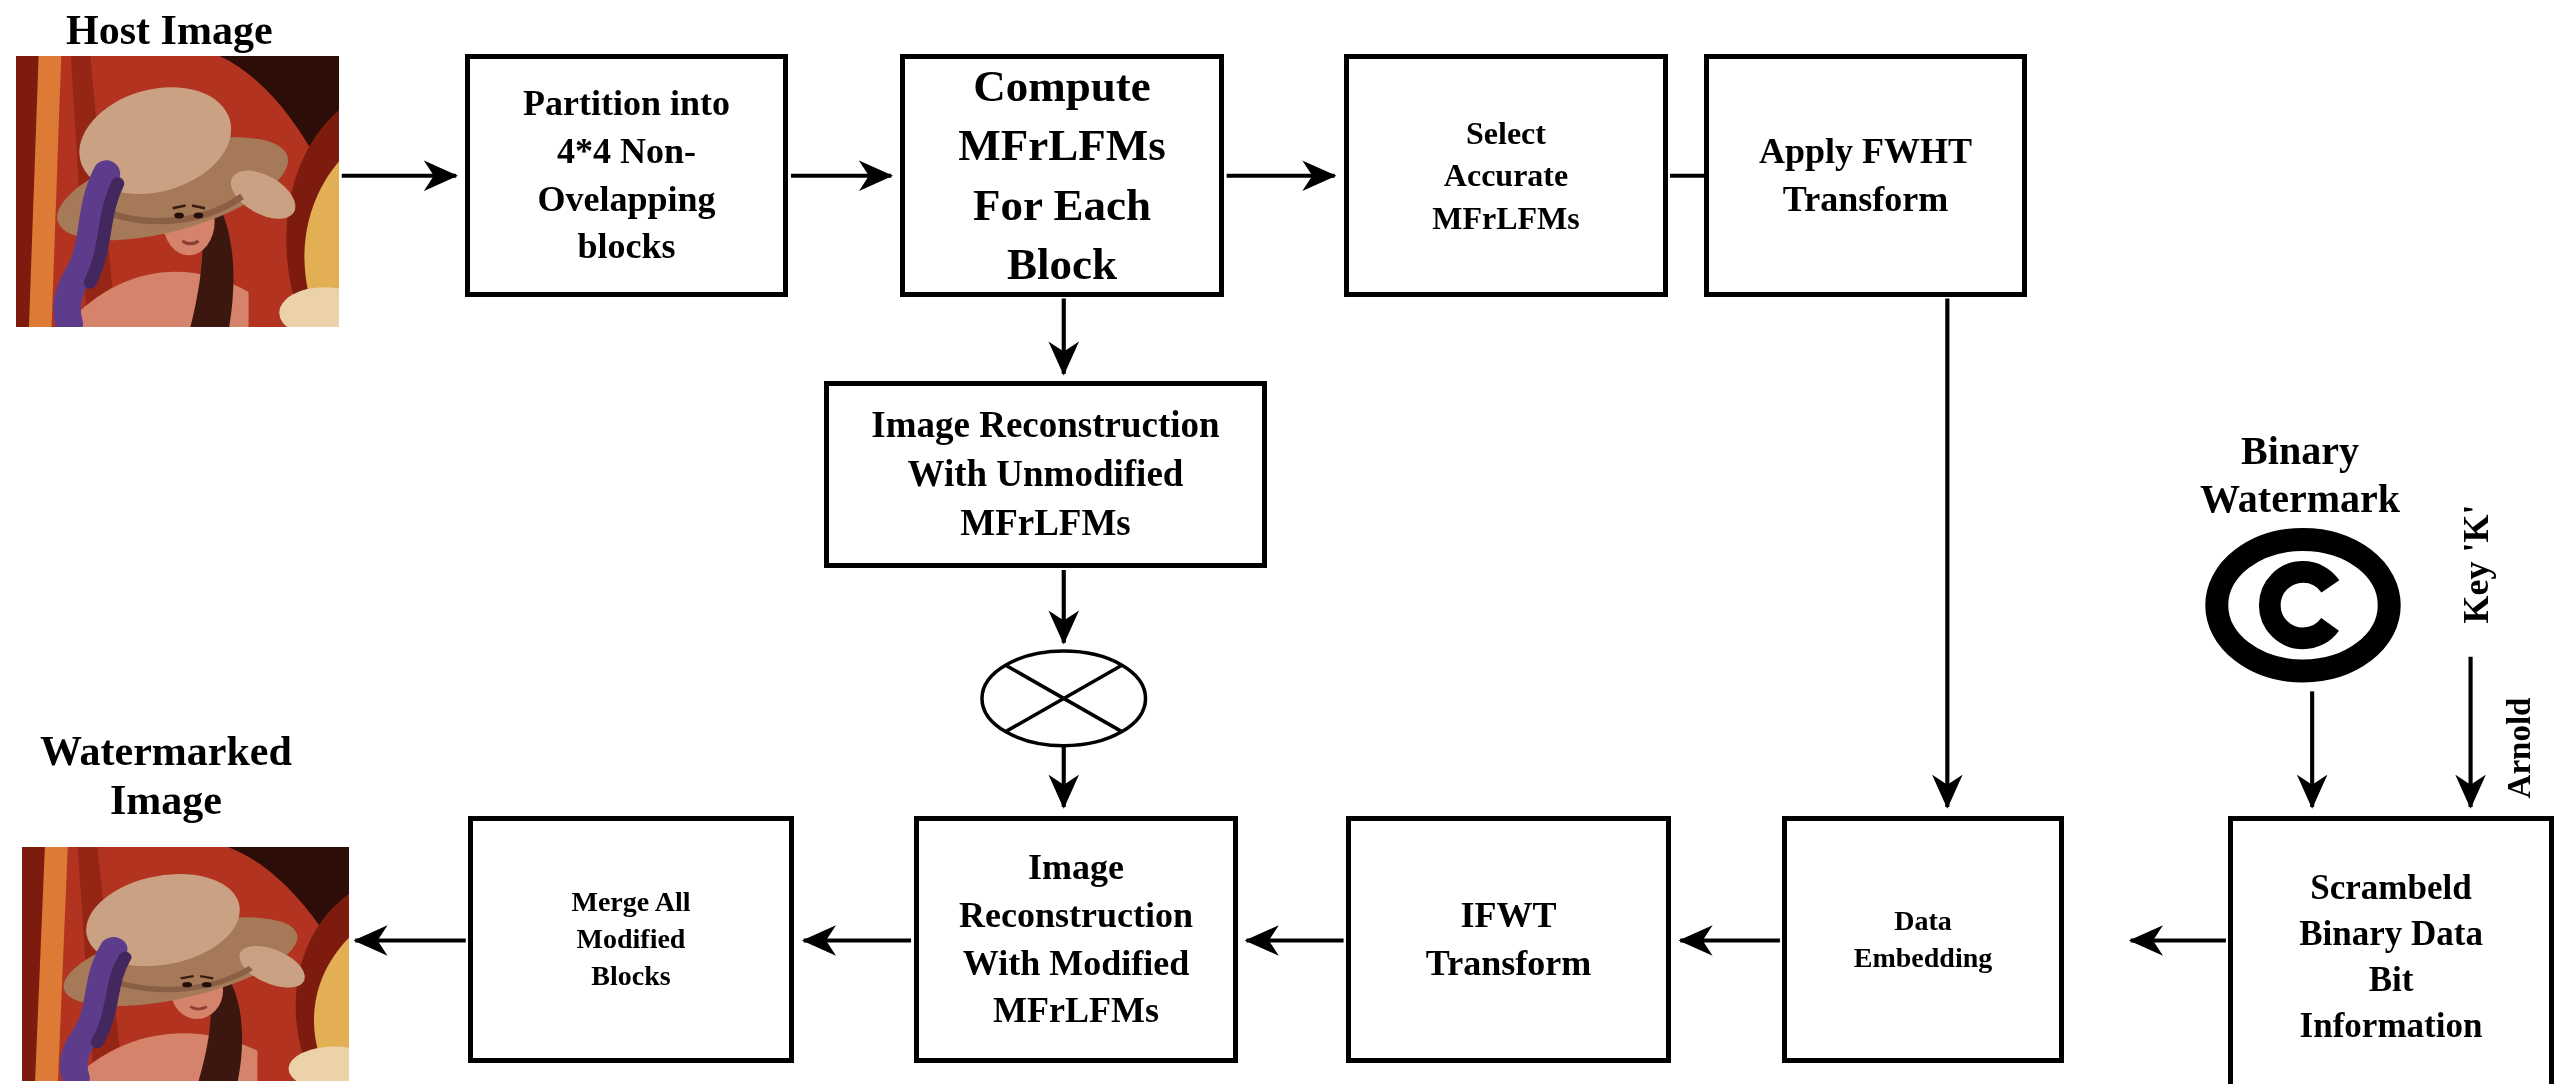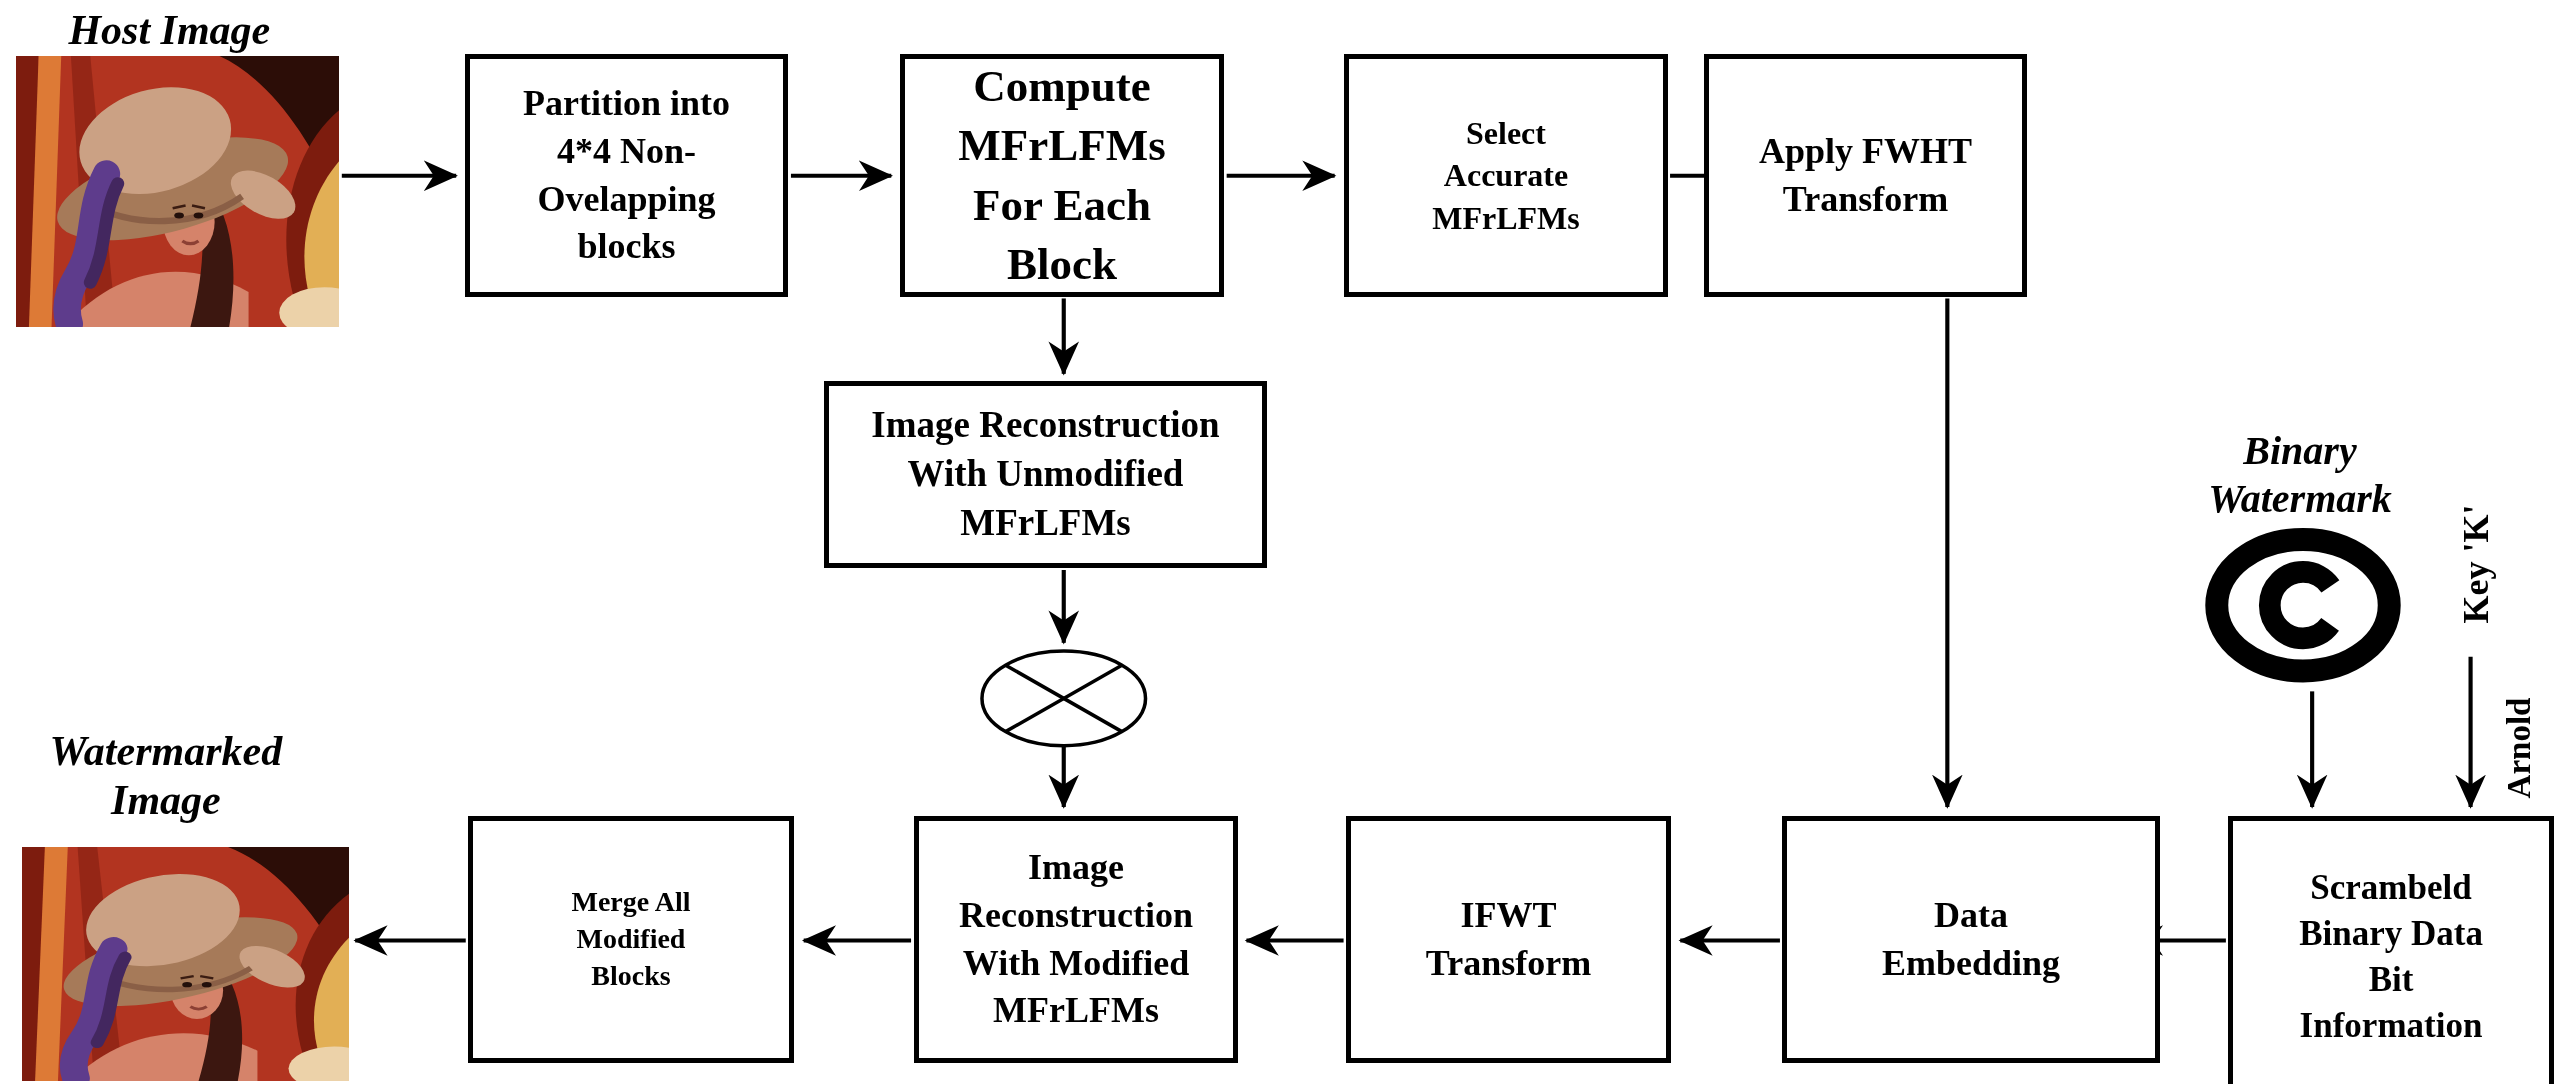--- a/index.html
+++ b/index.html
@@ -2,21 +2,21 @@
 <html style="font-size:10.2px"><head>
 <meta charset="utf-8">
 <style>
   html,body{margin:0;padding:0;background:#ffffff;overflow:hidden;}
   #canvas{position:relative;width:2576px;height:1085px;background:#ffffff;
           font-family:"Liberation Serif","DejaVu Serif",serif;color:#000;}
   .layer{position:absolute;left:0;top:0;pointer-events:none;}
   .box{position:absolute;box-sizing:border-box;border:5.1px solid #000;background:#fff;
        display:flex;align-items:center;justify-content:center;text-align:center;
        font-weight:bold;white-space:pre-line;line-height:1.32;}
-  .lbl{position:absolute;text-align:center;font-weight:bold;white-space:pre-line;line-height:1.16;font-style:italic;}
+  .lbl{position:absolute;text-align:center;font-weight:bold;white-space:pre-line;line-height:1.16;}
   .rot{position:absolute;display:flex;align-items:center;justify-content:center;
        font-weight:bold;white-space:nowrap;transform:rotate(-90deg);}
   .lena{position:absolute;}
   .cp{position:absolute;}
 </style>
 </head>
 <body>
 
 <div id="canvas">
 
@@ -128,21 +128,21 @@
 Blocks</div>
 
   <div class="box" style="left:914px;top:816px;width:324px;height:247px;font-size:36px">Image
 Reconstruction
 With Modified
 MFrLFMs</div>
 
   <div class="box" style="left:1346px;top:816px;width:325px;height:247px;font-size:36px">IFWT
 Transform</div>
 
-  <div class="box" style="left:1782px;top:816px;width:378px;height:247px;font-size:36px">Data
+  <div class="box" style="left:1782px;top:816px;width:282px;height:247px;font-size:28px">Data
 Embedding</div>
 
   <div class="box" style="left:2228px;top:816px;width:326px;height:282px;font-size:35px">Scrambeld
 Binary Data
 Bit
 Information</div>
 
 </div>
 
 

